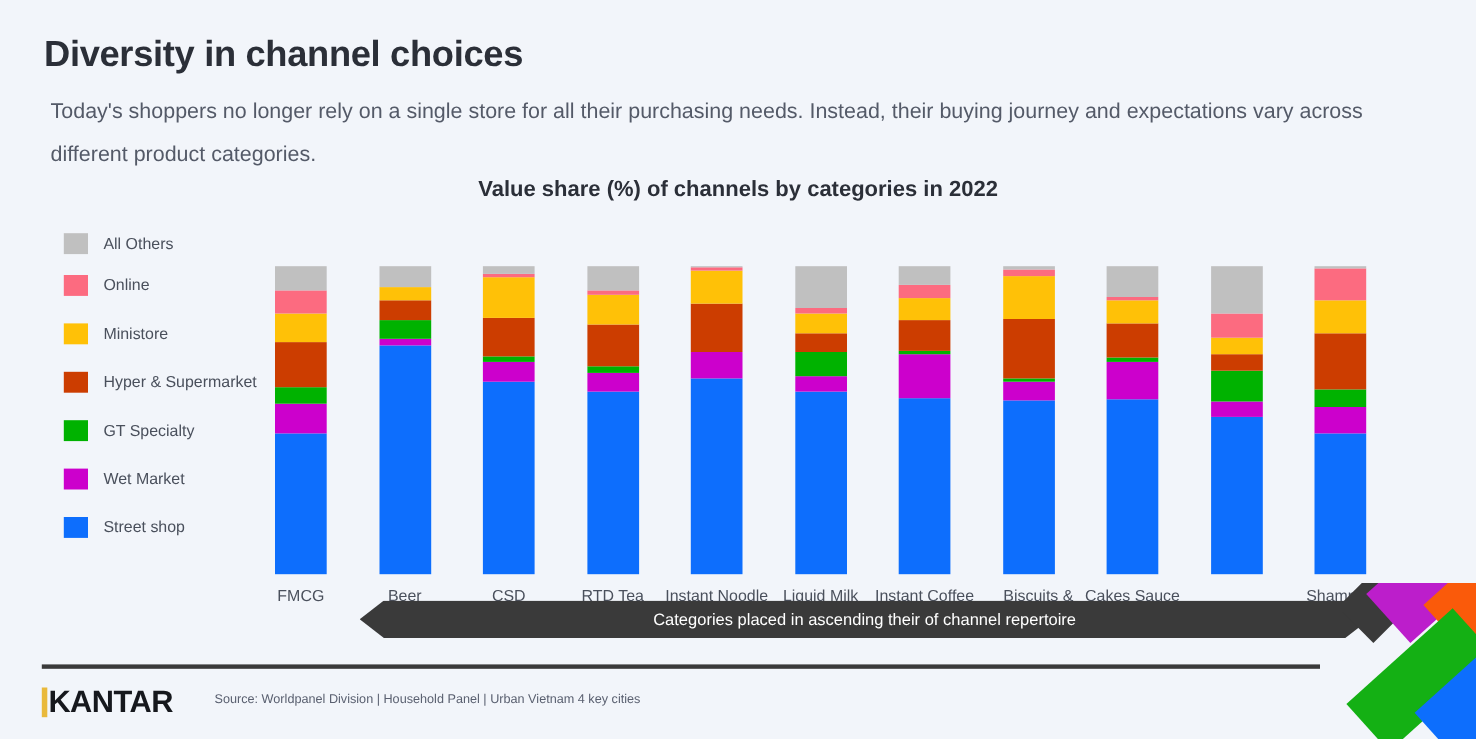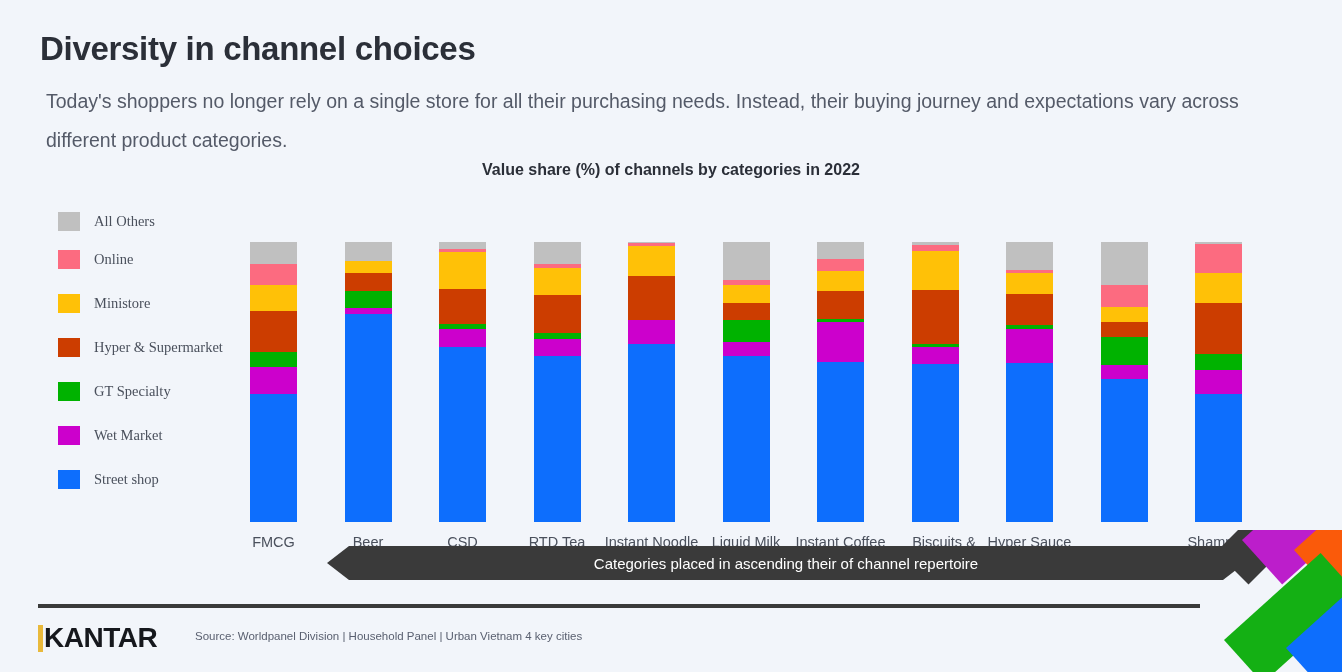--- a/index.html
+++ b/index.html
@@ -18,26 +18,26 @@
     position:absolute;left:40px;top:30px;
     font-size:33px;font-weight:bold;color:#2b2f38;
     letter-spacing:-0.3px;
   }
   .subtitle{
     position:absolute;left:46px;top:82px;width:1230px;
     font-size:19.5px;line-height:39px;color:#545a68;font-weight:400;
   }
   .chart-title{
     position:absolute;left:0;top:161px;width:1342px;text-align:center;
-    font-size:16px;font-weight:bold;color:#2b2f38;
+    font-size:20px;font-weight:bold;color:#2b2f38;
   }
 
   
   .legend{position:absolute;left:58px;top:210px;width:190px;}
-  .legend-item{position:absolute;left:0;display:flex;align-items:center;font-family:Liberation Serif, serif;}
+  .legend-item{position:absolute;left:0;display:flex;align-items:center;}
   .legend-swatch{width:22px;height:19px;flex:0 0 22px;}
   .legend-label{margin-left:14px;font-size:14.5px;color:#4a505c;white-space:nowrap;}
 
   
   .plot{position:absolute;left:0;top:0;width:1342px;height:652px;margin-top:32px;}
   .bar{position:absolute;width:47px;}
   .seg{position:absolute;left:0;width:47px;}
   .cat-label{
     position:absolute;width:104px;text-align:center;
     font-size:14.5px;line-height:19px;color:#4a505c;
@@ -203,21 +203,21 @@
       <div class="cat-label" style="left: 892px; top: 501px;">Biscuits &amp; Cakes</div>
       <div class="bar" style="left: 1006px; top: 210px; height: 280px;">
         <div class="seg" style="background: rgb(13, 110, 253); height: 159.04px; bottom: 0px;"></div>
         <div class="seg" style="background: rgb(204, 0, 204); height: 33.88px; bottom: 159.04px;"></div>
         <div class="seg" style="background: rgb(0, 178, 0); height: 3.92px; bottom: 192.92px;"></div>
         <div class="seg" style="background: rgb(204, 61, 0); height: 31.08px; bottom: 196.84px;"></div>
         <div class="seg" style="background: rgb(255, 193, 7); height: 21px; bottom: 227.92px;"></div>
         <div class="seg" style="background: rgb(252, 107, 128); height: 3.08px; bottom: 248.92px;"></div>
         <div class="seg" style="background: rgb(192, 192, 192); height: 28px; bottom: 252px;"></div>
       </div>
-      <div class="cat-label" style="left: 977.5px; top: 501px;">Hyper Sauce</div>
+      <div class="cat-label" style="left: 977.5px; top: 501px;">Cakes Sauce</div>
       <div class="bar" style="left: 1100.5px; top: 210px; height: 280px;">
         <div class="seg" style="background: rgb(13, 110, 253); height: 143.08px; bottom: 0px;"></div>
         <div class="seg" style="background: rgb(204, 0, 204); height: 14px; bottom: 143.08px;"></div>
         <div class="seg" style="background: rgb(0, 178, 0); height: 28px; bottom: 157.08px;"></div>
         <div class="seg" style="background: rgb(204, 61, 0); height: 15.12px; bottom: 185.08px;"></div>
         <div class="seg" style="background: rgb(255, 193, 7); height: 15.12px; bottom: 200.2px;"></div>
         <div class="seg" style="background: rgb(252, 107, 128); height: 22.12px; bottom: 215.32px;"></div>
         <div class="seg" style="background: rgb(192, 192, 192); height: 42.56px; bottom: 237.44px;"></div>
       </div>
       <div class="bar" style="left: 1195px; top: 210px; height: 280px;">

